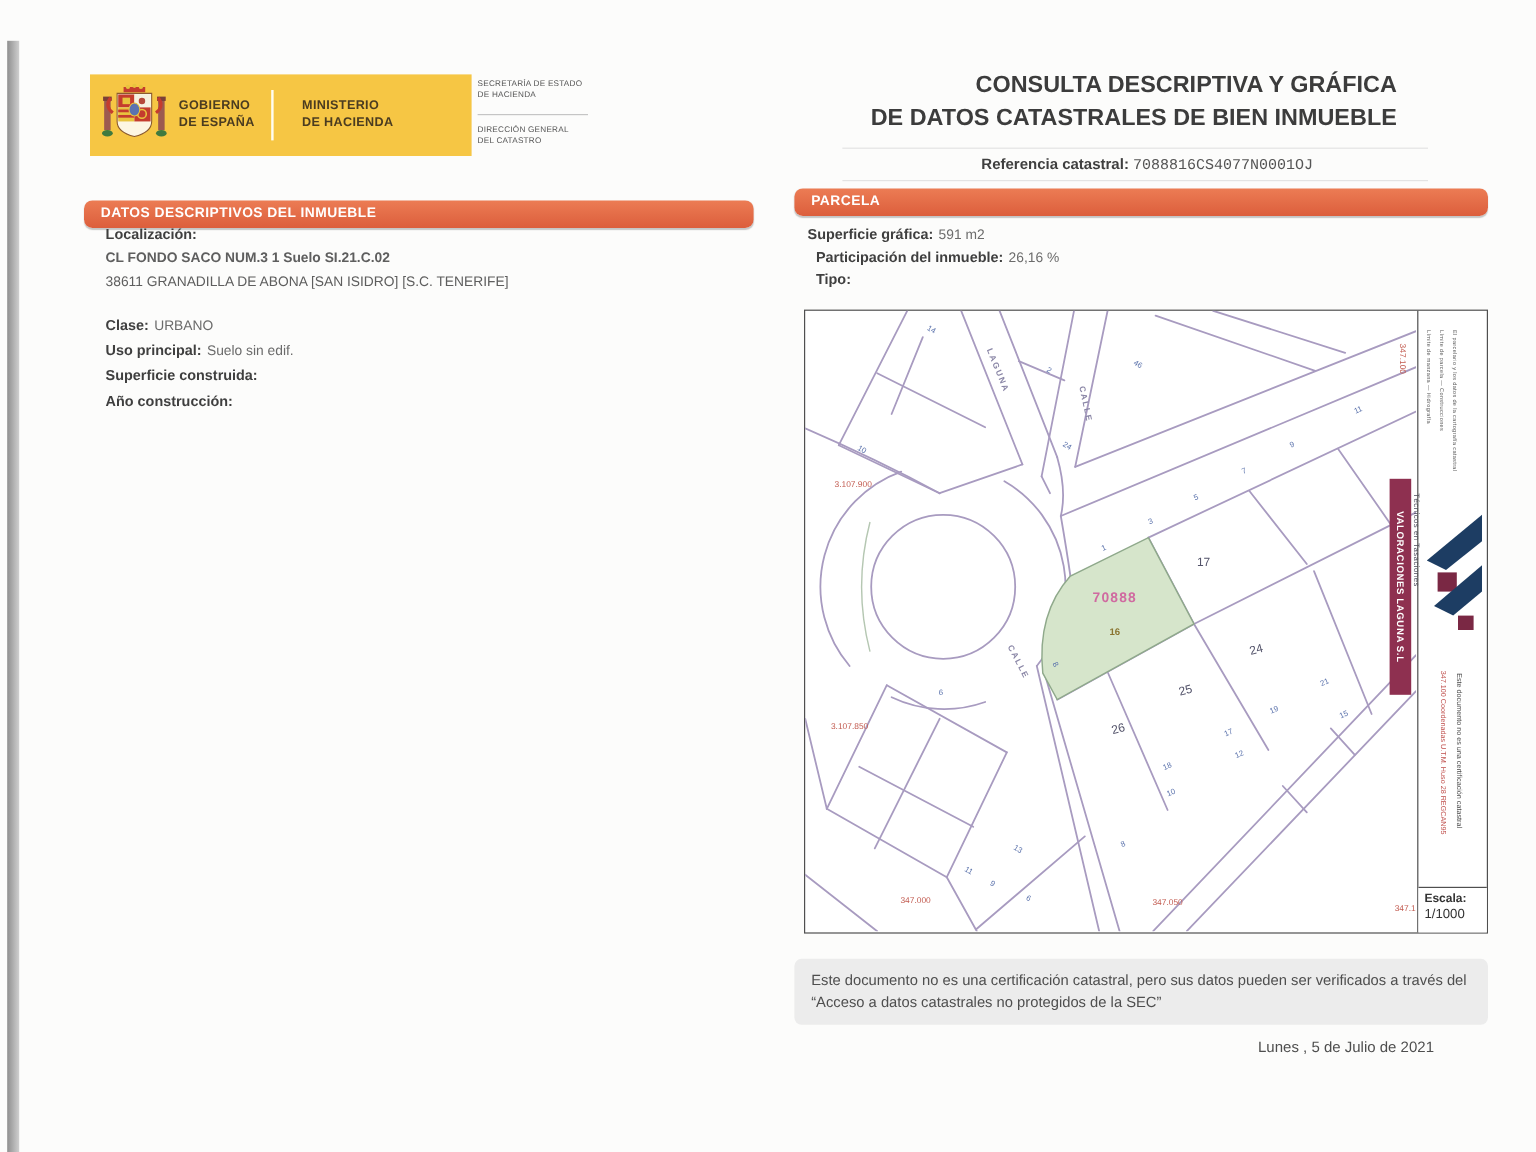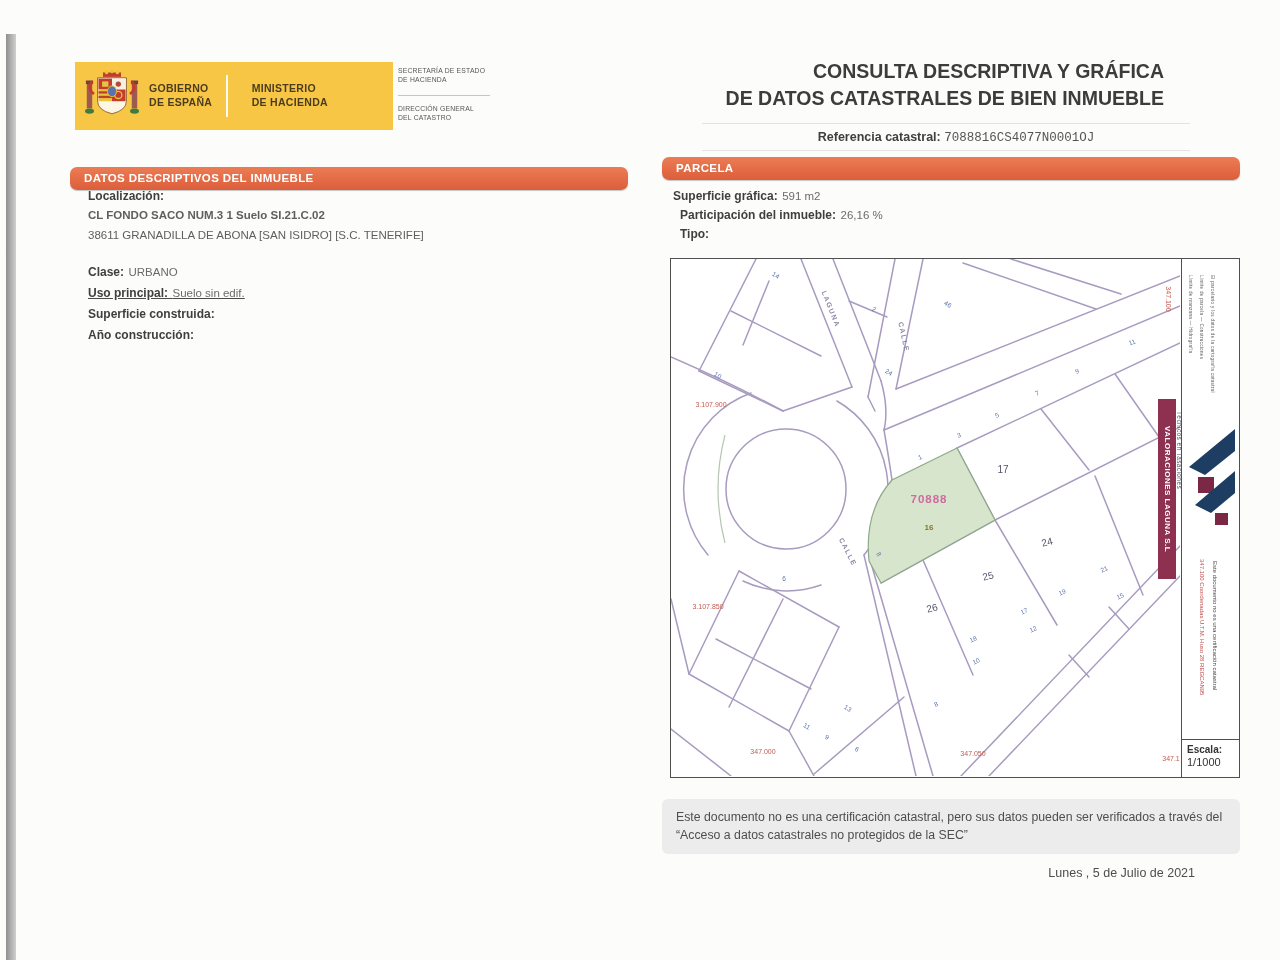--- a/index.html
+++ b/index.html
@@ -124,21 +124,21 @@
   <div class="frow" style="left:88px;top:186px;">
     <span class="lbl">Localización:</span>
   </div>
   <div class="addr" style="left:88px;top:209px;font-weight:bold;">CL FONDO SACO NUM.3 1 Suelo SI.21.C.02</div>
   <div class="addr" style="left:88px;top:229px;">38611 GRANADILLA DE ABONA [SAN ISIDRO] [S.C. TENERIFE]</div>
 
   <div class="frow" style="left:88px;top:262px;">
     <span class="lbl">Clase:</span>
     <span class="val">URBANO</span>
   </div>
-  <div class="frow" style="left:88px;top:283px;text-decoration:underline;">
+  <div class="frow" style="left:88px;top:283px;">
     <span class="lbl">Uso principal:</span>
     <span class="val">Suelo sin edif.</span>
   </div>
   <div class="frow" style="left:88px;top:304px;text-align:center;">
     <span class="lbl">Superficie construida:</span>
     <span class="val"></span>
   </div>
   <div class="frow" style="left:88px;top:325px;">
     <span class="lbl">Año construcción:</span>
     <span class="val"></span>

